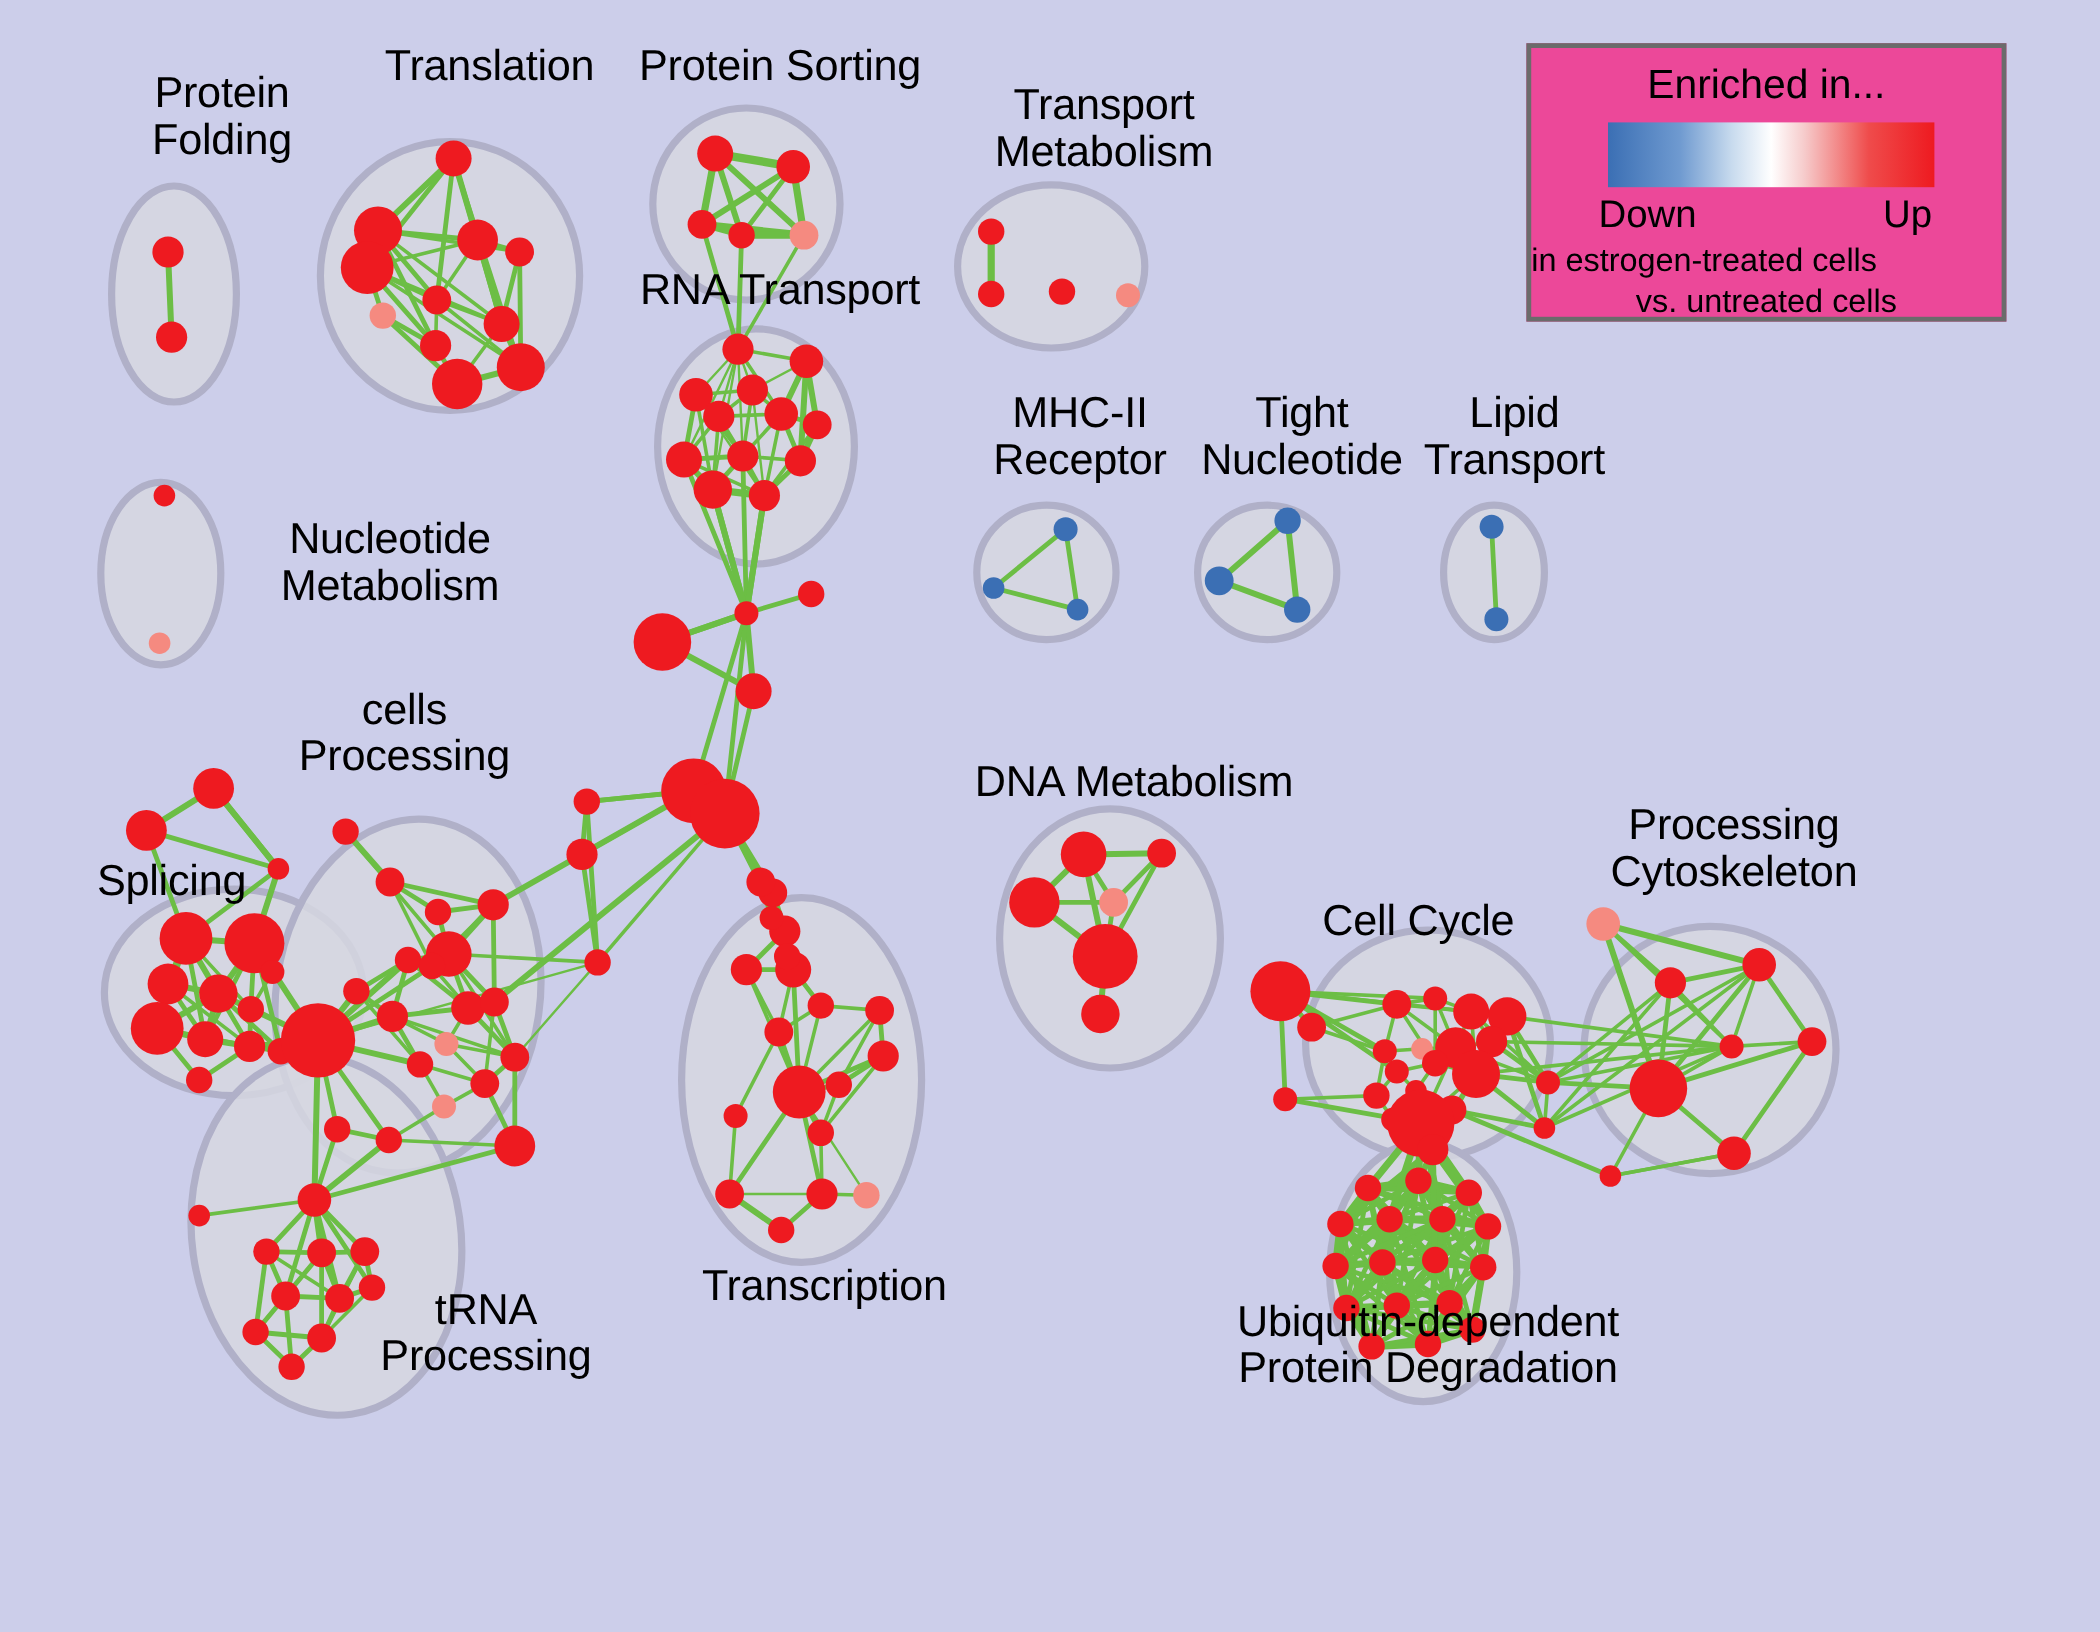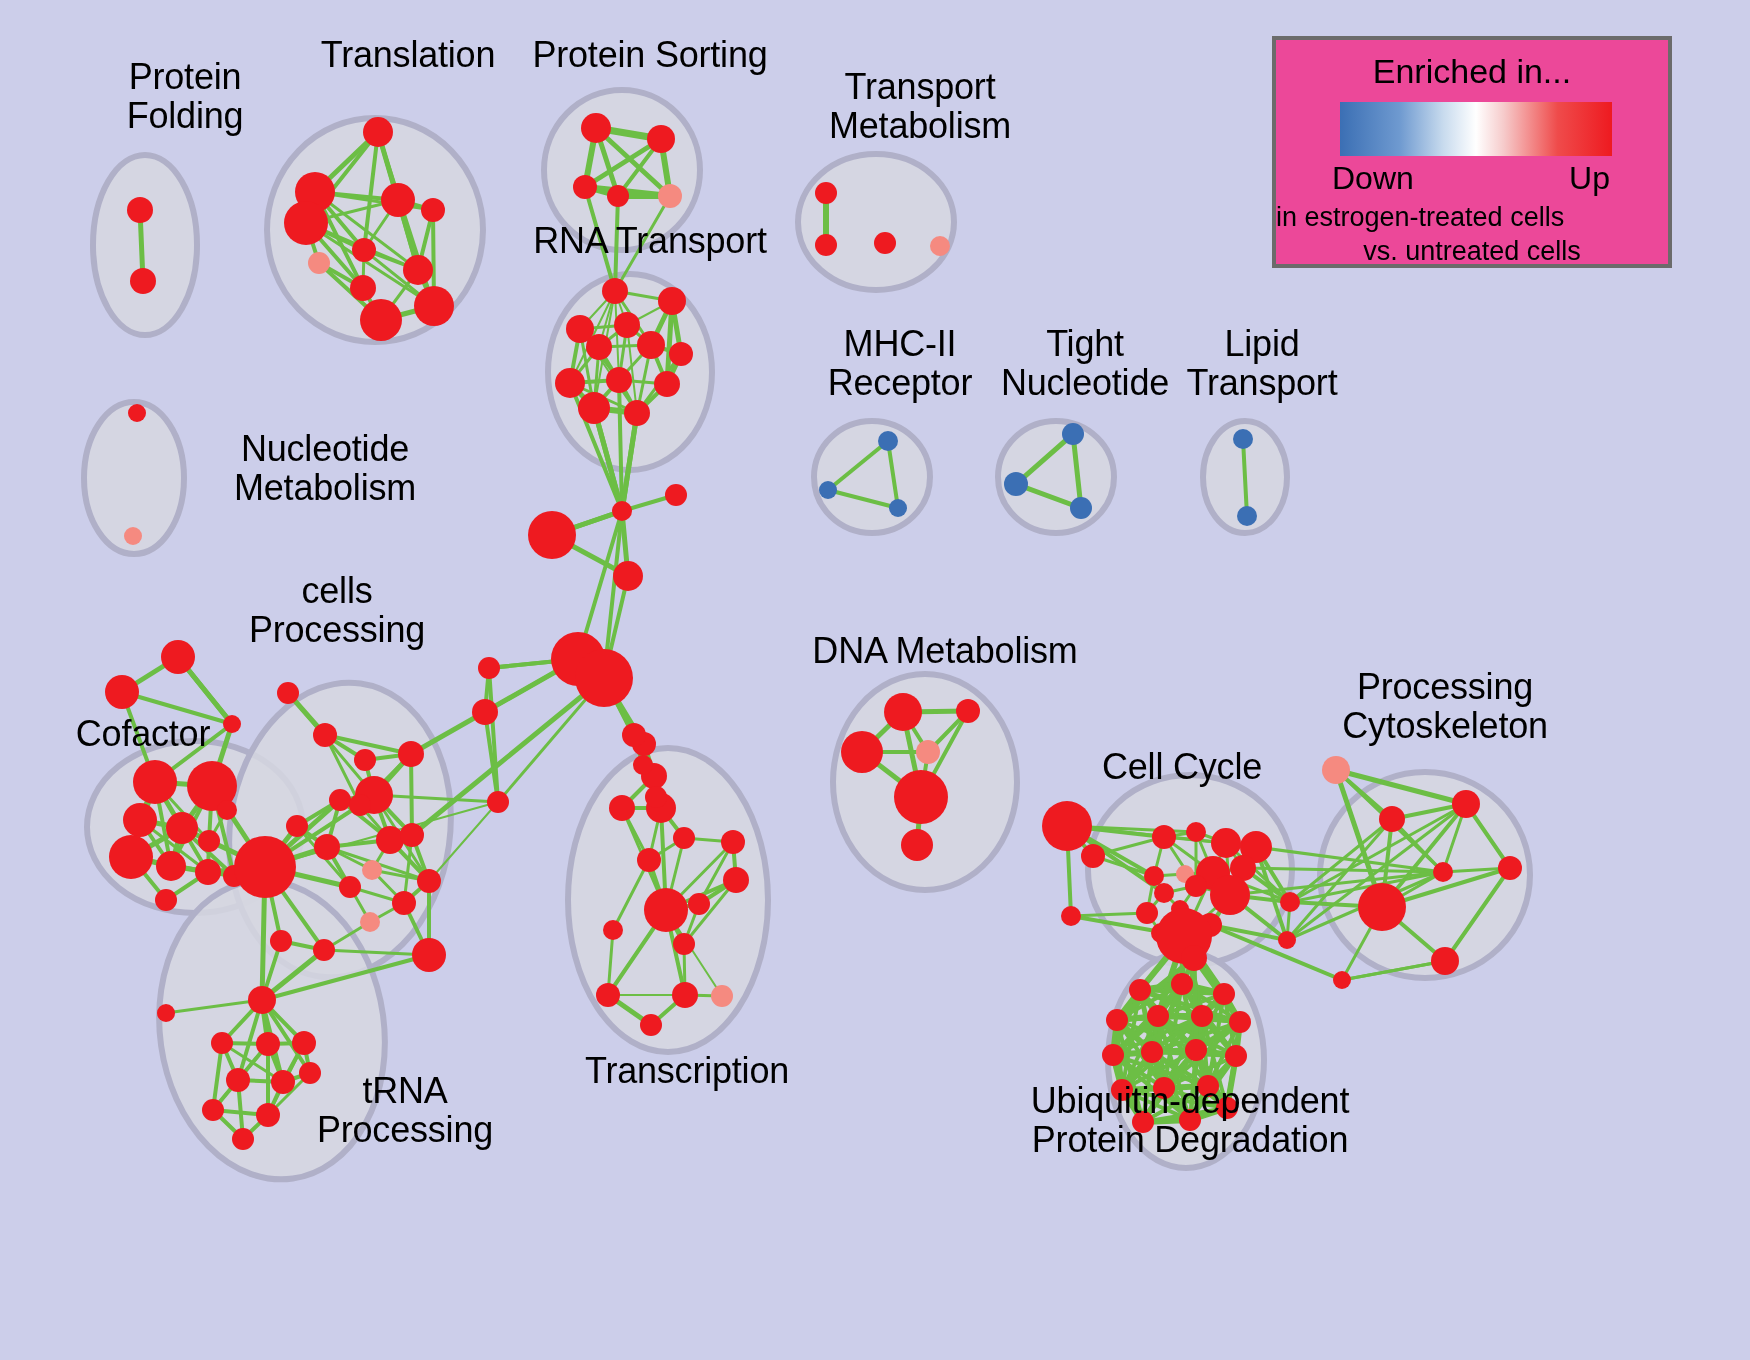--- a/index.html
+++ b/index.html
@@ -745,21 +745,21 @@
       <div class="clabel" style="left: 190px; top: 430px; width: 270px; font-size: 36px;">Nucleotide
 Metabolism</div>
       <div class="clabel" style="left: 790px; top: 325px; width: 220px; font-size: 36px;">MHC-II
 Receptor</div>
       <div class="clabel" style="left: 975px; top: 325px; width: 220px; font-size: 36px;">Tight
 Nucleotide</div>
       <div class="clabel" style="left: 1152px; top: 325px; width: 220px; font-size: 36px;">Lipid
 Transport</div>
       <div class="clabel" style="left: 222px; top: 572px; width: 230px; font-size: 36px;">cells
 Processing</div>
-      <div class="clabel" style="left: 48px; top: 715px; width: 190px; font-size: 36px;">Cofactor</div>
+      <div class="clabel" style="left: 48px; top: 715px; width: 190px; font-size: 36px;">Splicing</div>
       <div class="clabel" style="left: 790px; top: 632px; width: 310px; font-size: 36px;">DNA Metabolism</div>
       <div class="clabel" style="left: 1280px; top: 668px; width: 330px; font-size: 36px;">Processing
 Cytoskeleton</div>
       <div class="clabel" style="left: 1062px; top: 748px; width: 240px; font-size: 36px;">Cell Cycle</div>
       <div class="clabel" style="left: 552px; top: 1052px; width: 270px; font-size: 36px;">Transcription</div>
       <div class="clabel" style="left: 290px; top: 1072px; width: 230px; font-size: 36px;">tRNA
 Processing</div>
       <div class="clabel" style="left: 980px; top: 1082px; width: 420px; font-size: 36px;">Ubiquitin-dependent
 Protein Degradation</div>
     </div>

